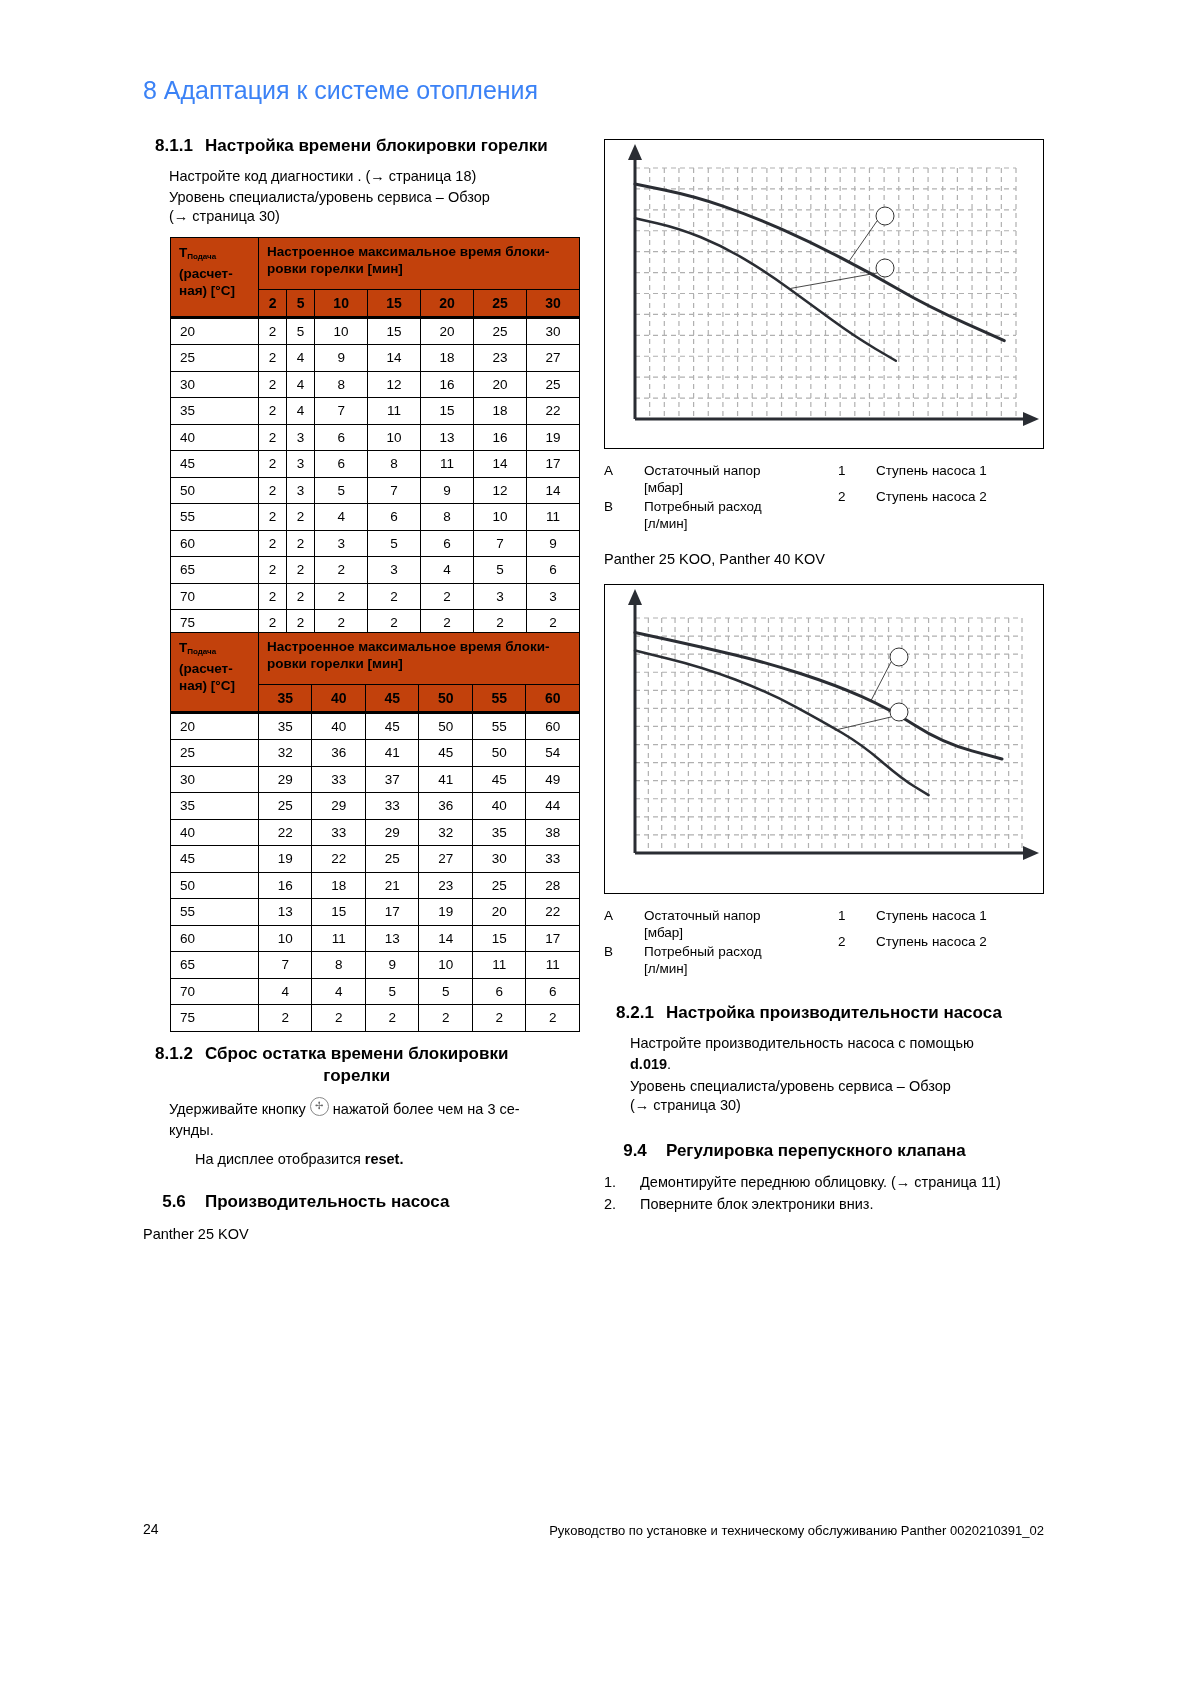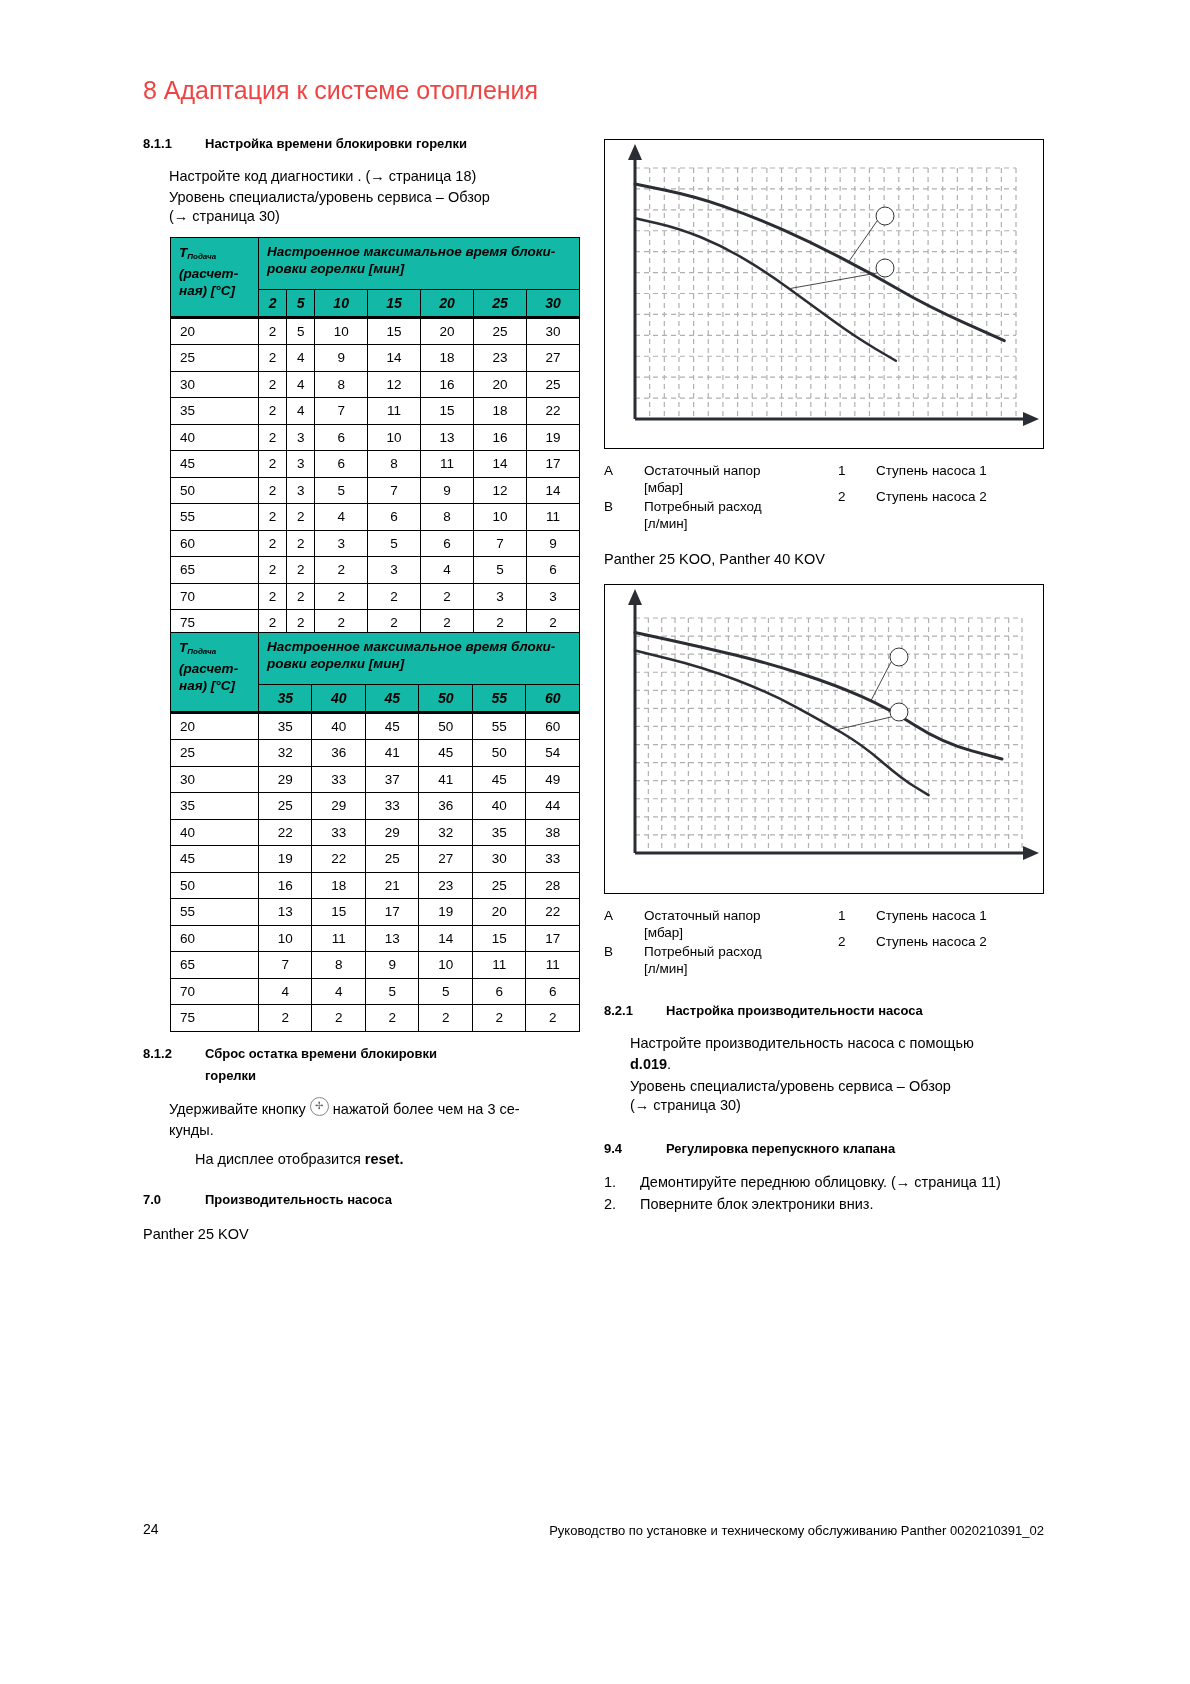--- a/index.html
+++ b/index.html
@@ -1,27 +1,27 @@
 <!DOCTYPE html>
 <html><head>
 <meta charset="utf-8">
 <style>
   html, body { margin:0; padding:0; background:#ffffff; }
   body { width:1190px; height:1684px; position:relative; overflow:hidden;
          font-family:"Liberation Sans", sans-serif; color:#000; }
   .abs { position:absolute; }
-  .chapter-title { left:143px; top:76px; font-size:25px; color:#ef4444; white-space:nowrap; }
-  .h { font-weight:bold; font-size:13px; white-space:nowrap; }
+  .chapter-title { left:143px; top:76px; font-size:25px; color:#3b82f6; white-space:nowrap; }
+  .h { font-weight:bold; font-size:17px; white-space:nowrap;text-align:center; }
   .h .num { display:inline-block; width:62px; font-weight:bold; }
   .p { font-size:14.5px; line-height:21px; }
   .bold { font-weight:bold; }
 
   table.bt { position:absolute; border-collapse:collapse; font-size:13.5px; }
   table.bt td, table.bt th { border:1px solid #000; padding:0; height:25.5px; text-align:center; vertical-align:middle; }
-  table.bt th { background:#14b8a6; font-weight:bold; font-size:14px;font-style:italic; }
+  table.bt th { background:#c2410c; font-weight:bold; font-size:14px; }
   table.bt td.first { text-align:left; padding-left:9px; }
   table.bt th.corner { text-align:left; vertical-align:top; padding:6px 0 0 8px; line-height:17px; font-size:13.5px; }
   table.bt th.span { text-align:left; padding:5px 0 12px 8px; line-height:17px; font-size:13.5px; }
   table.bt thead tr:last-child th { border-bottom:3px solid #000; }
   table.bt th.corner { border-bottom:3px solid #000; }
   .sub { font-size:8px; font-weight:bold; vertical-align:-2px; }
 
   .chart-box { position:absolute; border:1.3px solid #000; box-sizing:border-box; }
   .legend { position:absolute; font-size:13.5px; line-height:17px; }
   .legend .k { position:absolute; }
@@ -350,21 +350,21 @@
   <span class="reset-btn">✢</span>
   <span>нажатой более чем на 3 се-</span><br>
   <span>кунды.</span>
 </div>
 <div class="abs p" style="left:195px; top:1149px;">
   <span>На дисплее отобразится</span>
   <span class="bold">reset.</span>
 </div>
 
 <div class="abs h" style="left:143px; top:1192px;">
-  <span class="num">7.0</span><span>Производительность насоса</span>
+  <span class="num">5.6</span><span>Производительность насоса</span>
 </div>
 <div class="abs p" style="left:143px; top:1224px;">Panther 25 KOV</div>
 
 <div class="chart-box" style="left:604px; top:139px; width:440px; height:310px;">
   <svg id="chart1" width="440" height="310" style="position:absolute;left:0;top:0;">
       <line x1="44.65384615384615" y1="28" x2="44.65384615384615" y2="279" stroke="#b0b0b0" stroke-width="1.2" stroke-dasharray="5,4"></line>
       <line x1="59.30769230769231" y1="28" x2="59.30769230769231" y2="279" stroke="#b0b0b0" stroke-width="1.2" stroke-dasharray="5,4"></line>
       <line x1="73.96153846153845" y1="28" x2="73.96153846153845" y2="279" stroke="#b0b0b0" stroke-width="1.2" stroke-dasharray="5,4"></line>
       <line x1="88.61538461538461" y1="28" x2="88.61538461538461" y2="279" stroke="#b0b0b0" stroke-width="1.2" stroke-dasharray="5,4"></line>
       <line x1="103.26923076923077" y1="28" x2="103.26923076923077" y2="279" stroke="#b0b0b0" stroke-width="1.2" stroke-dasharray="5,4"></line>

